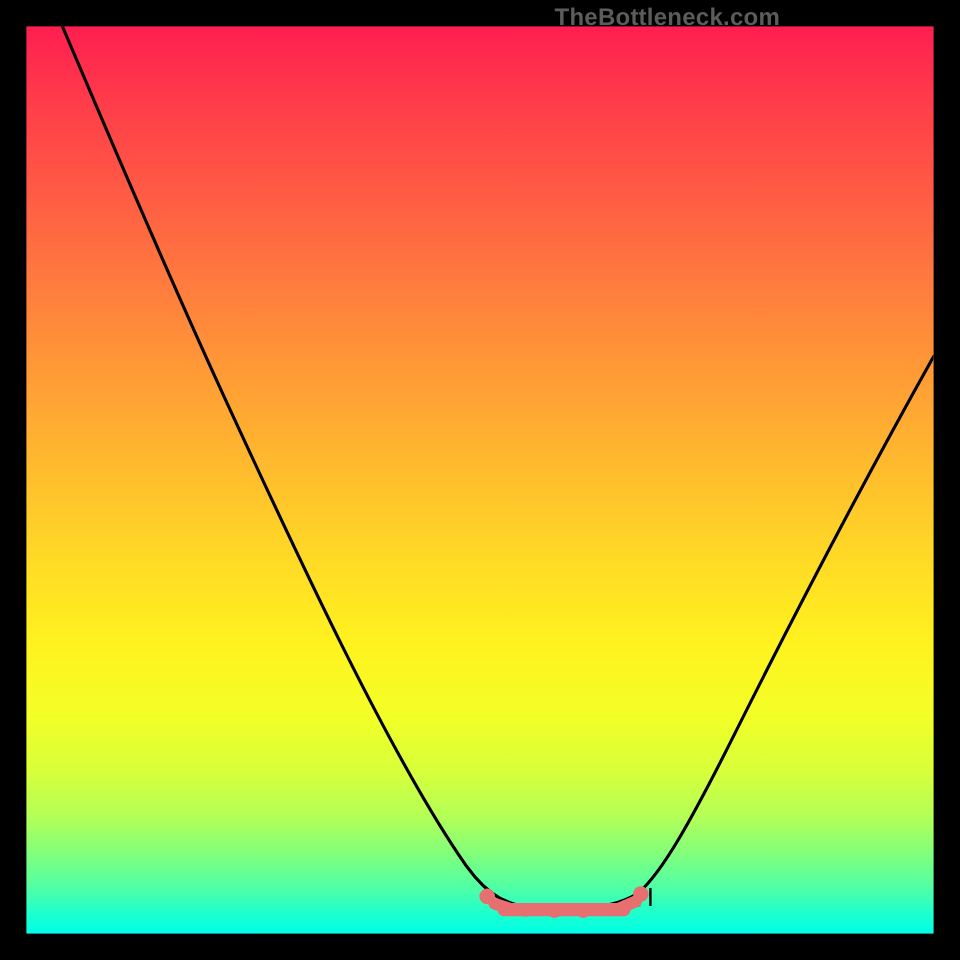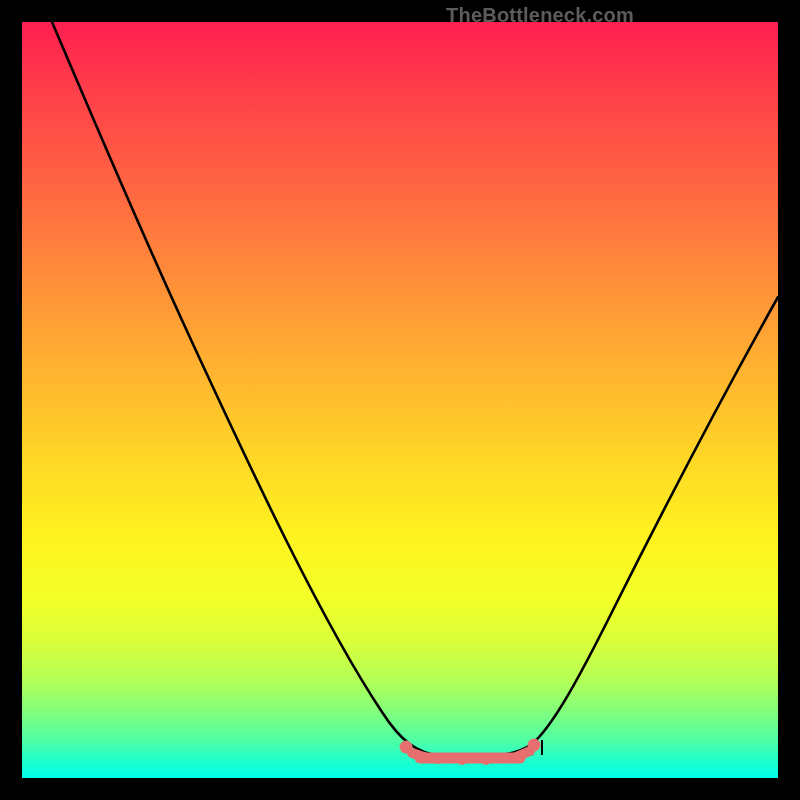--- a/index.html
+++ b/index.html
@@ -9,20 +9,21 @@
     height: 800px;
     background: #000;
     overflow: hidden;
     font-family: Arial, Helvetica, sans-serif;
   }
   .frame {
     position: relative;
     width: 644px;
     height: 800px;
     background: #000;
+    padding-left: 16px;
   }
   .plot-area {
     position: absolute;
     left: 22px;
     top: 22px;
     width: 756px;
     height: 756px;
     background: linear-gradient(to bottom,
       #ff1e50 0%,
       #ff3b4a 8%,

